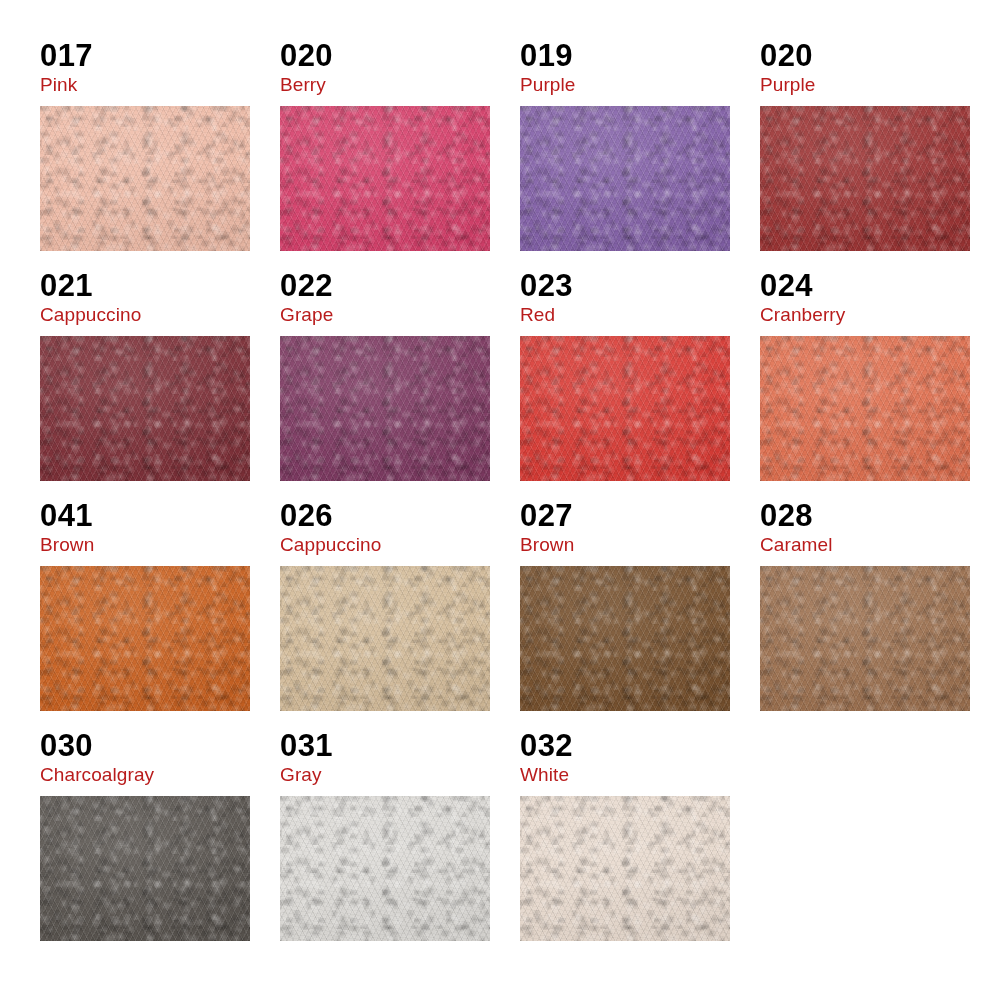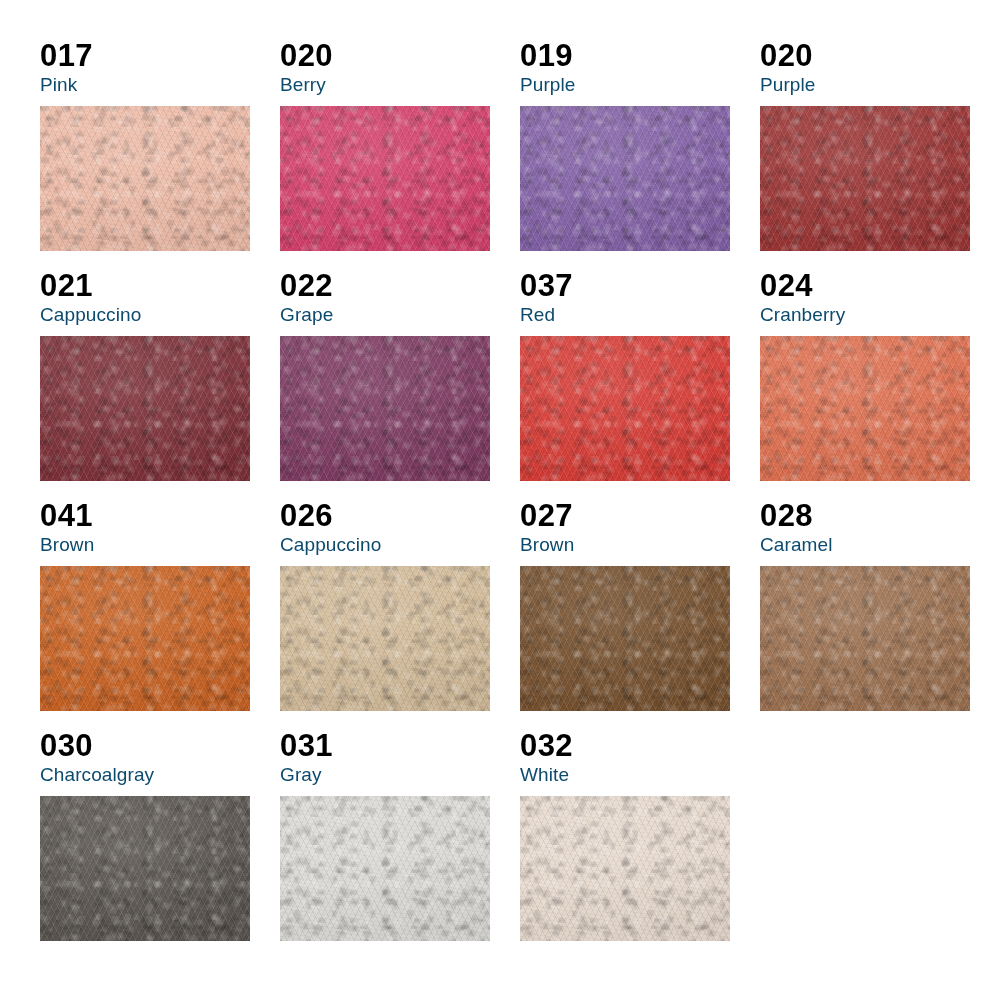--- a/index.html
+++ b/index.html
@@ -41,21 +41,21 @@
     color: #000000;
     margin: 0 0 3px 0;
     height: 32px;
   }
 
   .swatch-name {
     font-size: 19px;
     font-weight: normal;
     line-height: 1;
     letter-spacing: 0.1px;
-    color: #0c4a6e;
+    color: #b91c1c;
     margin: 0 0 10px 0;
     height: 21px;
     white-space: nowrap;
   }
 
   
   .swatch-chip {
     position: relative;
     width: 210px;
     height: 145px;
@@ -176,21 +176,21 @@
       <div class="swatch-code">022</div>
       <div class="swatch-name">Grape</div>
       <div class="swatch-chip" style="background-color: rgb(126, 58, 98);">
         <div class="grain"></div>
         <div class="grain-dark"></div>
         <div class="grain-fine"></div>
         <div class="sheen"></div>
       </div>
     </div>
     <div class="swatch-cell">
-      <div class="swatch-code">037</div>
+      <div class="swatch-code">023</div>
       <div class="swatch-name">Red</div>
       <div class="swatch-chip" style="background-color: rgb(217, 59, 53);">
         <div class="grain"></div>
         <div class="grain-dark"></div>
         <div class="grain-fine"></div>
         <div class="sheen"></div>
       </div>
     </div>
     <div class="swatch-cell">
       <div class="swatch-code">024</div>

